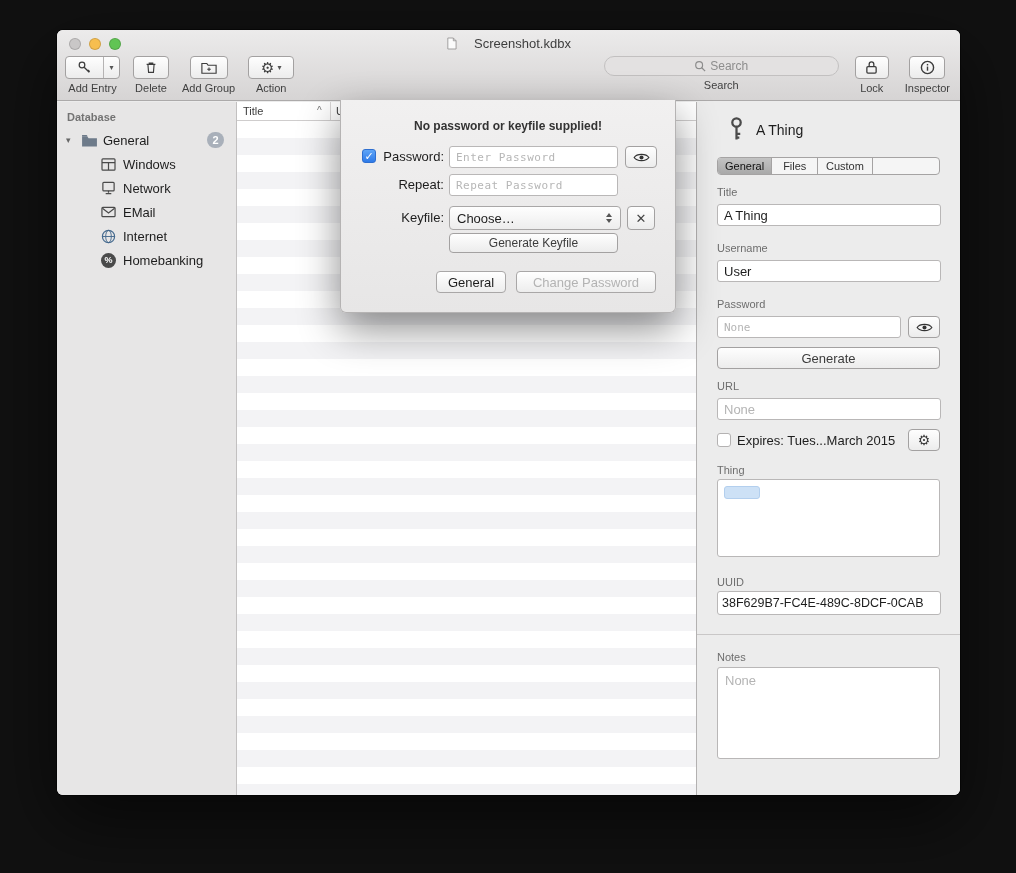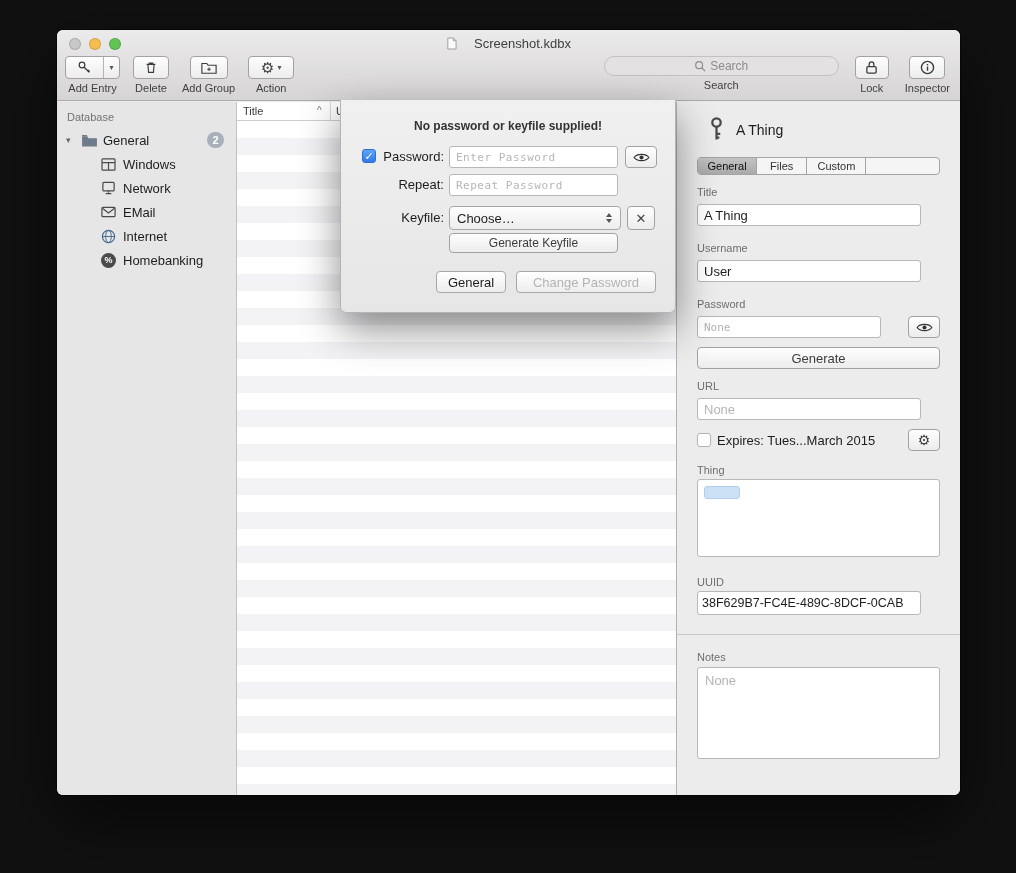--- a/index.html
+++ b/index.html
@@ -29,41 +29,41 @@
   .split .seg-main { width:38px; display:flex; align-items:center; justify-content:center; border-right:1px solid #b5b3b3; }
   .split .seg-arrow { width:15px; display:flex; align-items:center; justify-content:center; font-size:8px; color:#555; }
   .chev { font-size:8px; color:#555; margin-left:3px; }
   .gear-glyph { font-size:15px; line-height:1; }
   .searchfield { width:235px; height:20px; border-radius:10px; border:1px solid #c2c0c0; background:#e3e1e1;
                  display:flex; align-items:center; justify-content:center; gap:4px; color:#8d8d8d; font-size:12px; }
 
   
   .content { position:absolute; left:0; top:72px; right:0; bottom:0; display:flex; }
   .sidebar { width:180px; background:#e7e6e6; border-right:1px solid #c2c0c0; }
-  .sb-header { padding:9px 0 5px 10px; font-size:11px; font-weight:400; color:#737373; }
+  .sb-header { padding:9px 0 5px 10px; font-size:11px; font-weight:700; color:#737373; }
   .sb-row { height:24px; display:flex; align-items:center; font-size:13px; color:#1d1d1d; }
   .sb-group { padding-left:9px; gap:5px; }
   .disclosure { font-size:9px; color:#666; width:10px; }
   .badge { margin-left:auto; margin-right:12px; min-width:17px; height:16px; border-radius:9px; background:#a9b0ba;
            color:#fff; font-size:11px; font-weight:700; display:flex; align-items:center; justify-content:center; padding:0 4px; }
   .sb-child { padding-left:44px; gap:7px; }
   .coin { width:15px; height:15px; border-radius:50%; background:#4a4a4a; color:#fff; font-size:9px; font-weight:700;
           display:flex; align-items:center; justify-content:center; }
 
   .list { flex:1; position:relative; background:#fff; }
   .list-header { position:absolute; left:0; right:0; top:0; height:19px; background:#fff; border-bottom:1px solid #cfcdcd;
                  font-size:11px; color:#3c3c3c; }
   .col-title { position:absolute; left:6px; top:3px; }
   .sort-caret { position:absolute; left:80px; top:3px; font-size:10px; color:#777; }
   .col-div { position:absolute; left:93px; top:0; bottom:0; border-left:1px solid #d8d6d6; }
   .col-user { position:absolute; left:99px; top:3px; }
   .rows { position:absolute; left:0; right:0; top:19px; bottom:0;
           background:repeating-linear-gradient(to bottom,#ffffff 0 17px,#f3f3f5 17px 34px); }
 
-  .inspector { width:284px; background:#ececec; border-left:1px solid #b3b1b1; position:relative; font-size:13px; }
+  .inspector { width:264px; background:#ececec; border-left:1px solid #b3b1b1; position:relative; font-size:13px; }
   .ins-label { position:absolute; left:20px; font-size:11px; color:#6e6e6e; }
   .field { position:absolute; height:22px; border:1px solid #b9b7b7; border-radius:3px; background:#fff;
            font-size:13px; color:#1d1d1d; padding:0 6px; font-family:"Liberation Sans",sans-serif; outline:none; }
   .field::placeholder { color:#b4b4b4; }
   .full { left:20px; right:20px; width:224px; }
   .mini { position:absolute; width:32px; height:22px; }
   .ins-entry-head { position:absolute; left:32px; top:14px; display:flex; align-items:center; gap:12px; }
   .ins-entry-title { font-size:14px; color:#1d1d1d; }
   .segmented { position:absolute; left:20px; right:20px; top:55px; height:18px; display:flex;
                border:1px solid #a5a3a3; border-radius:4px; overflow:hidden; background:#f5f5f5; }

